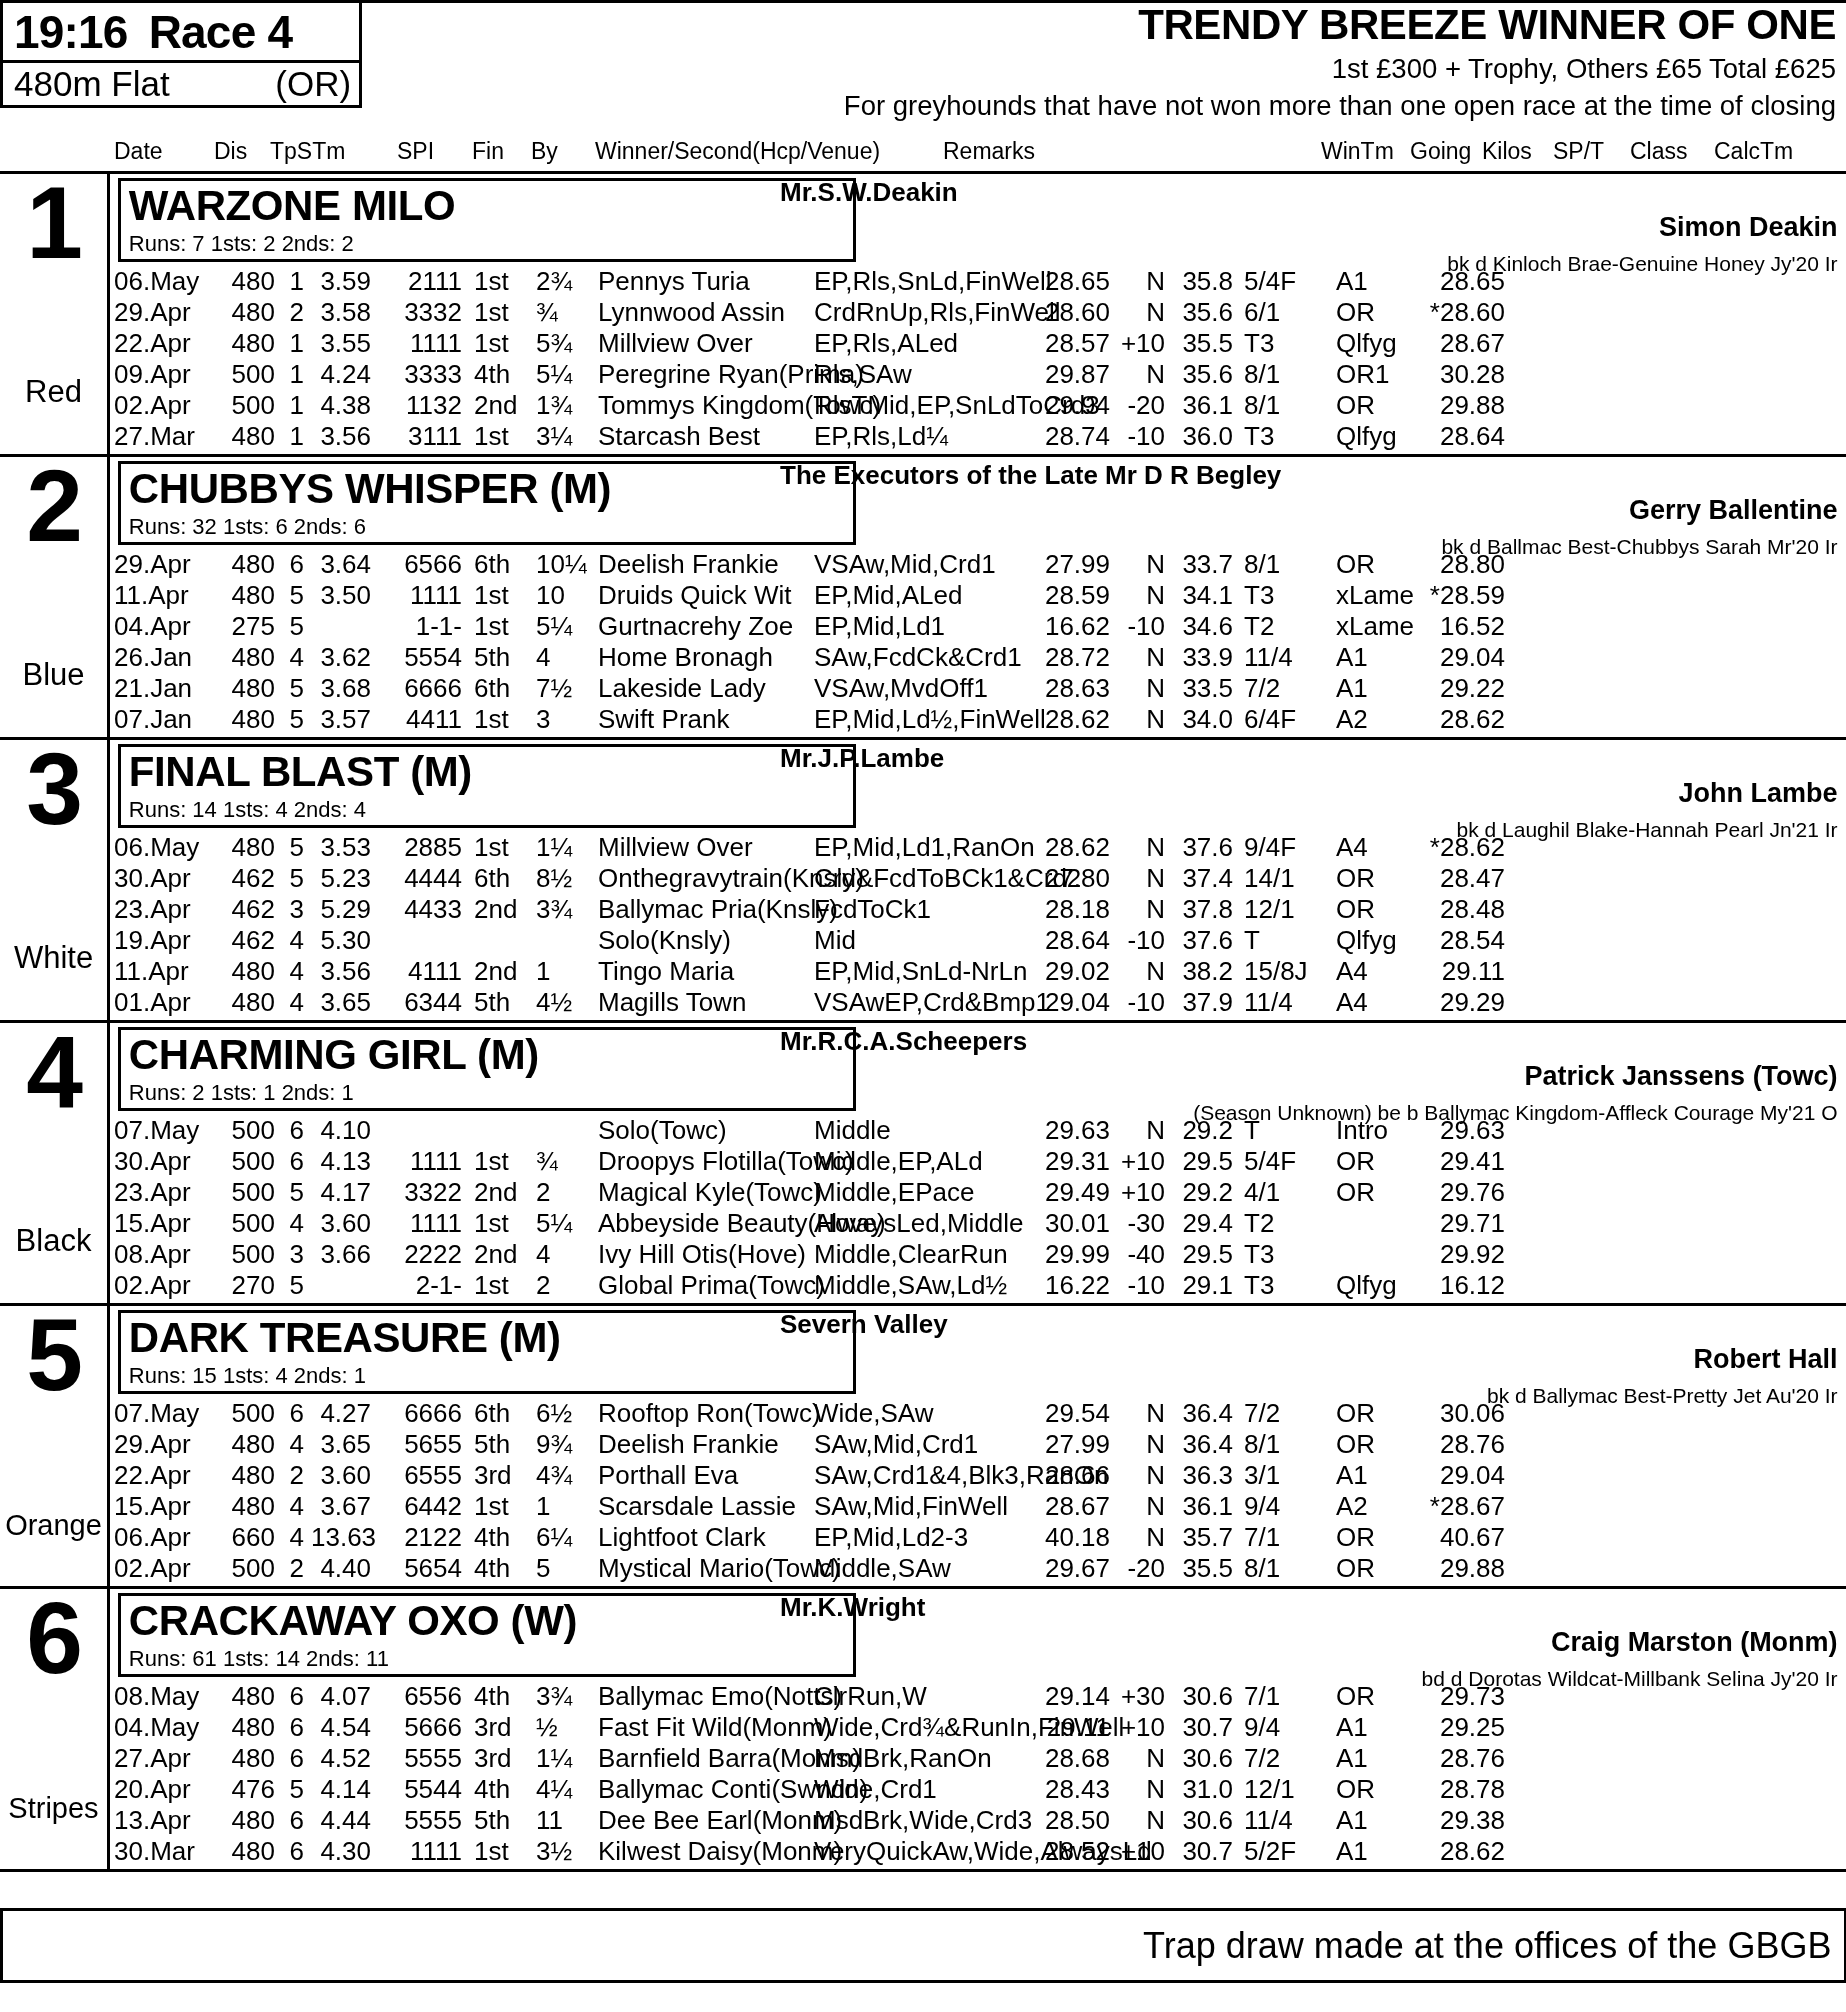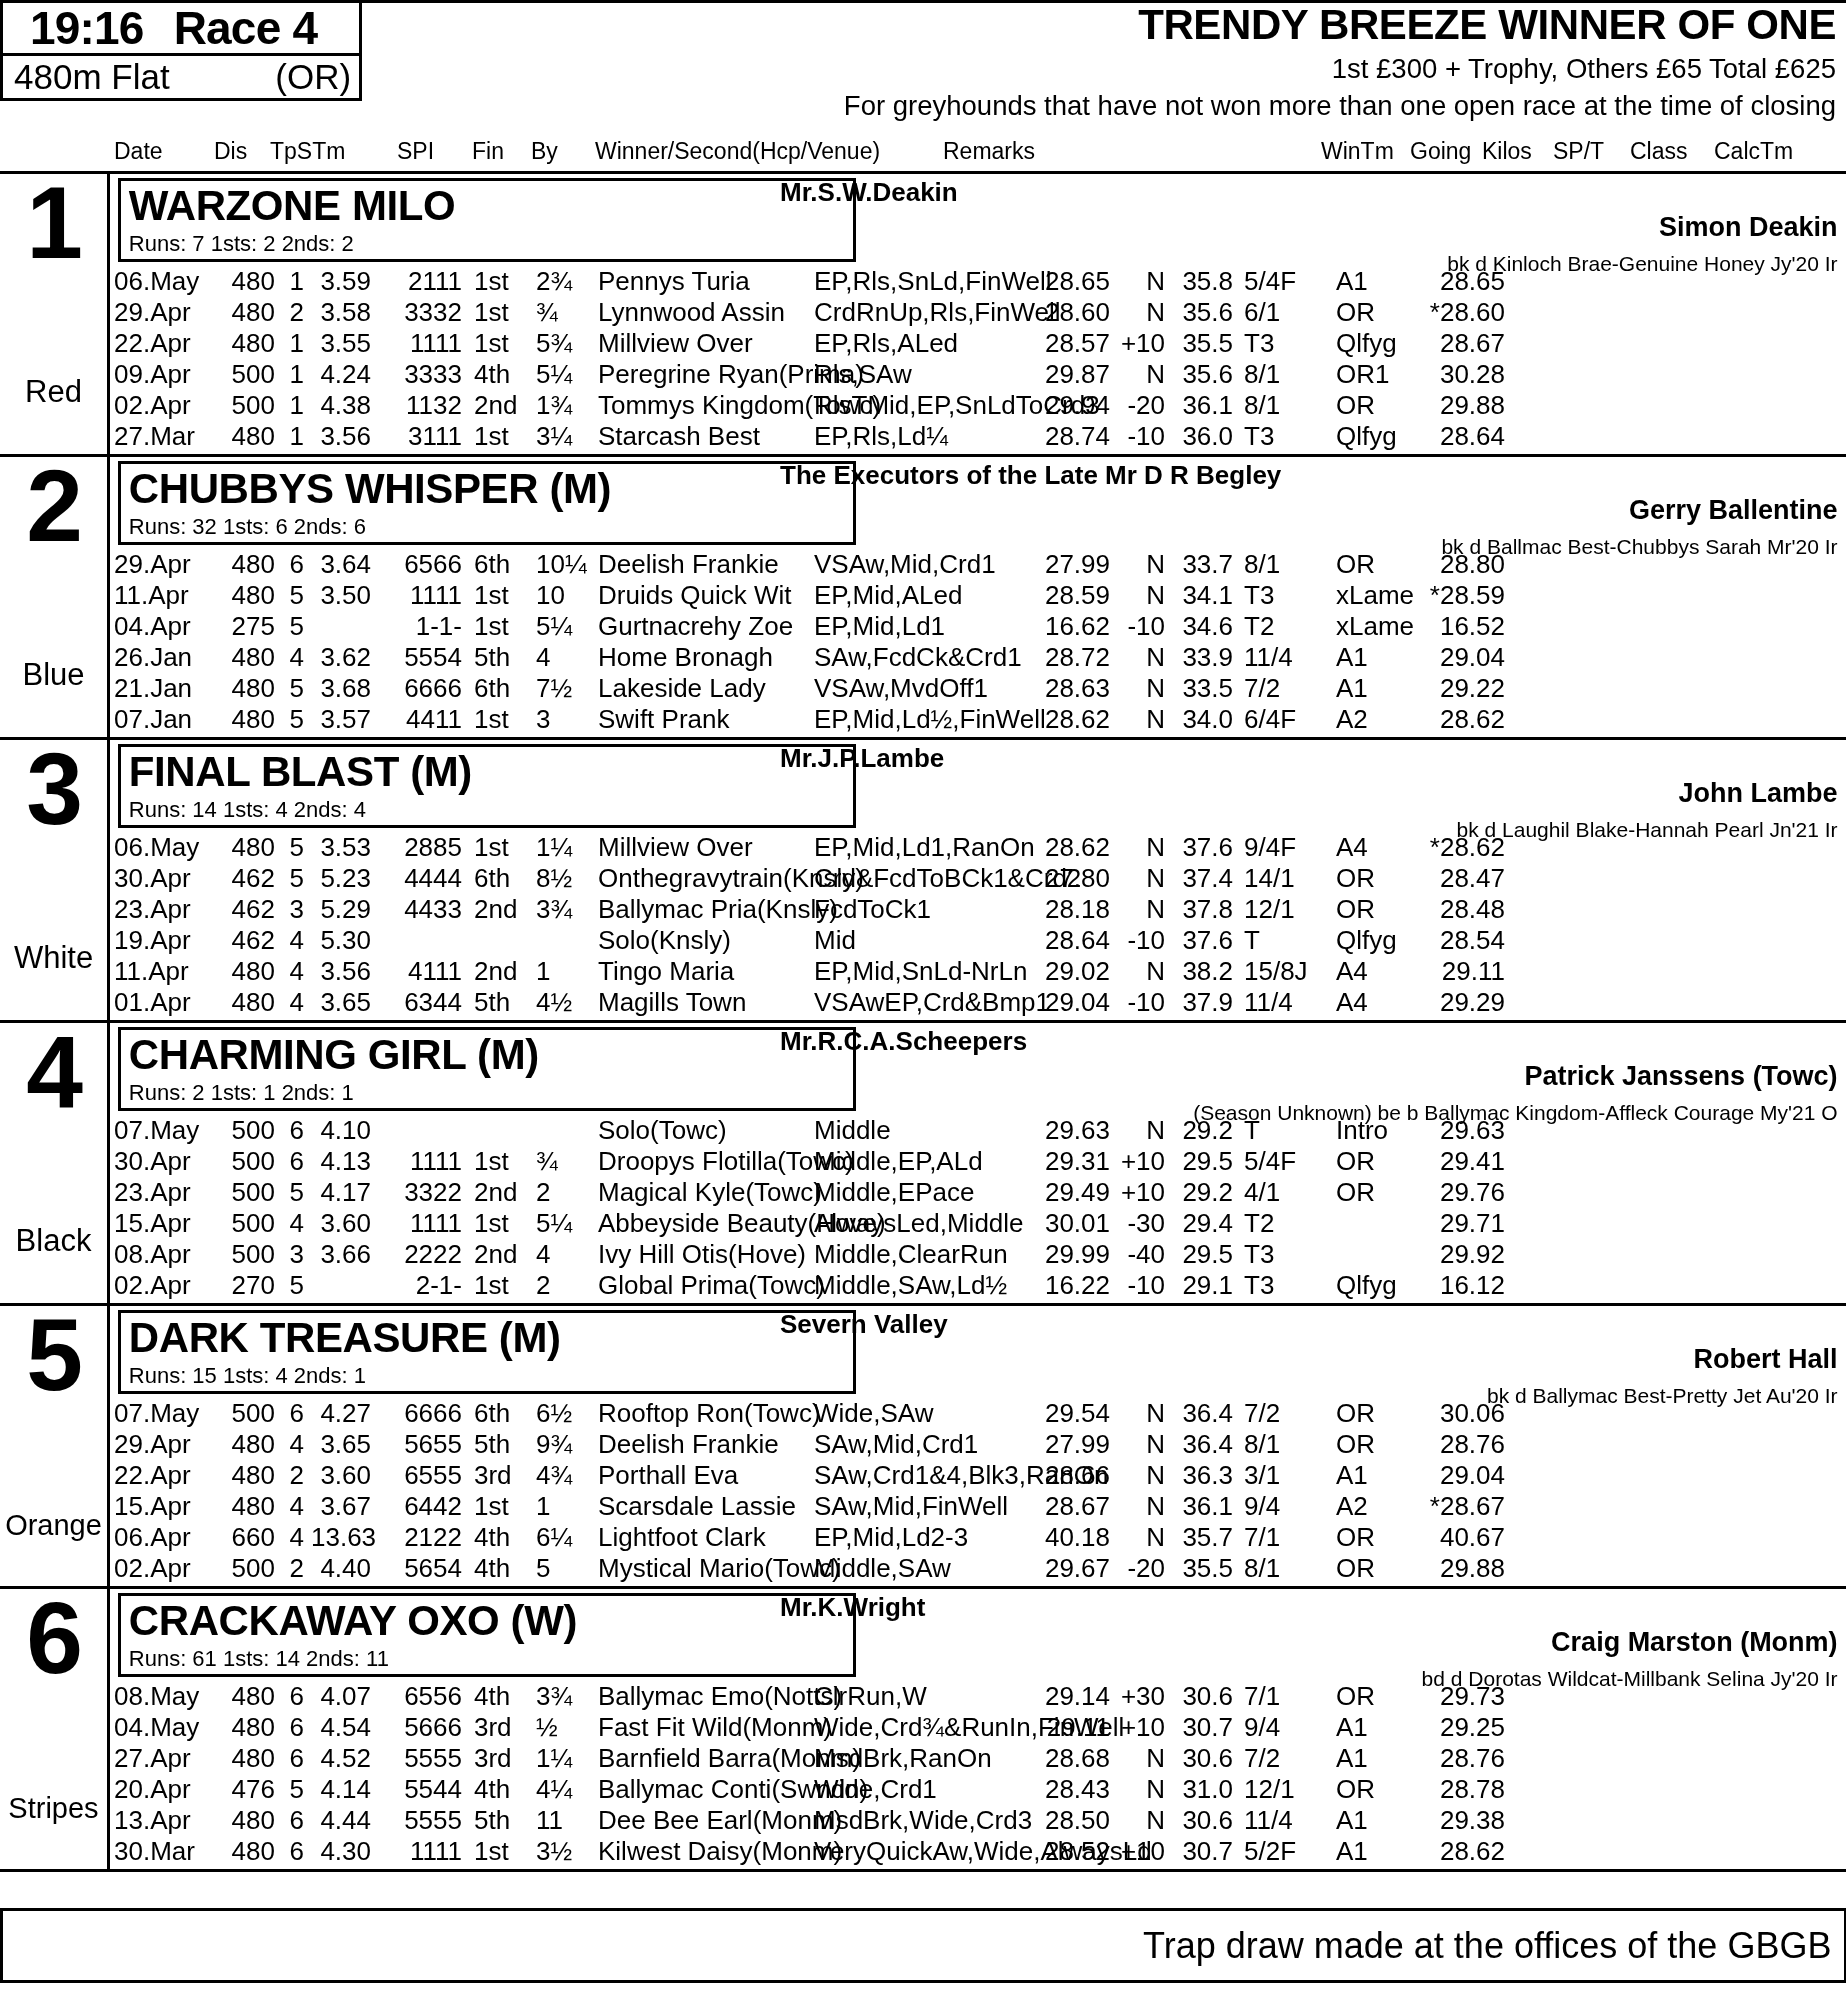--- a/index.html
+++ b/index.html
@@ -26,25 +26,25 @@
   }
   .race-box {
     position: absolute;
     left: 0; top: 0;
     width: 362px;
   }
   .race-time-cell {
     border-left: 3.9px solid #000;
     border-right: 3.9px solid #000;
     border-bottom: 3.9px solid #000;
-    height: 53px;
+    height: 60px;
     display: flex;
     align-items: center;
-    padding-left: 27px;
-    gap: 30px;
+    padding-left: 11px;
+    gap: 21px;
   }
   .race-time, .race-no {
     font-size: 46px;
     font-weight: bold;
     letter-spacing: -0.8px;
     white-space: nowrap;
   }
   .race-dist-cell {
     border-left: 3.9px solid #000;
     border-right: 3.9px solid #000;

